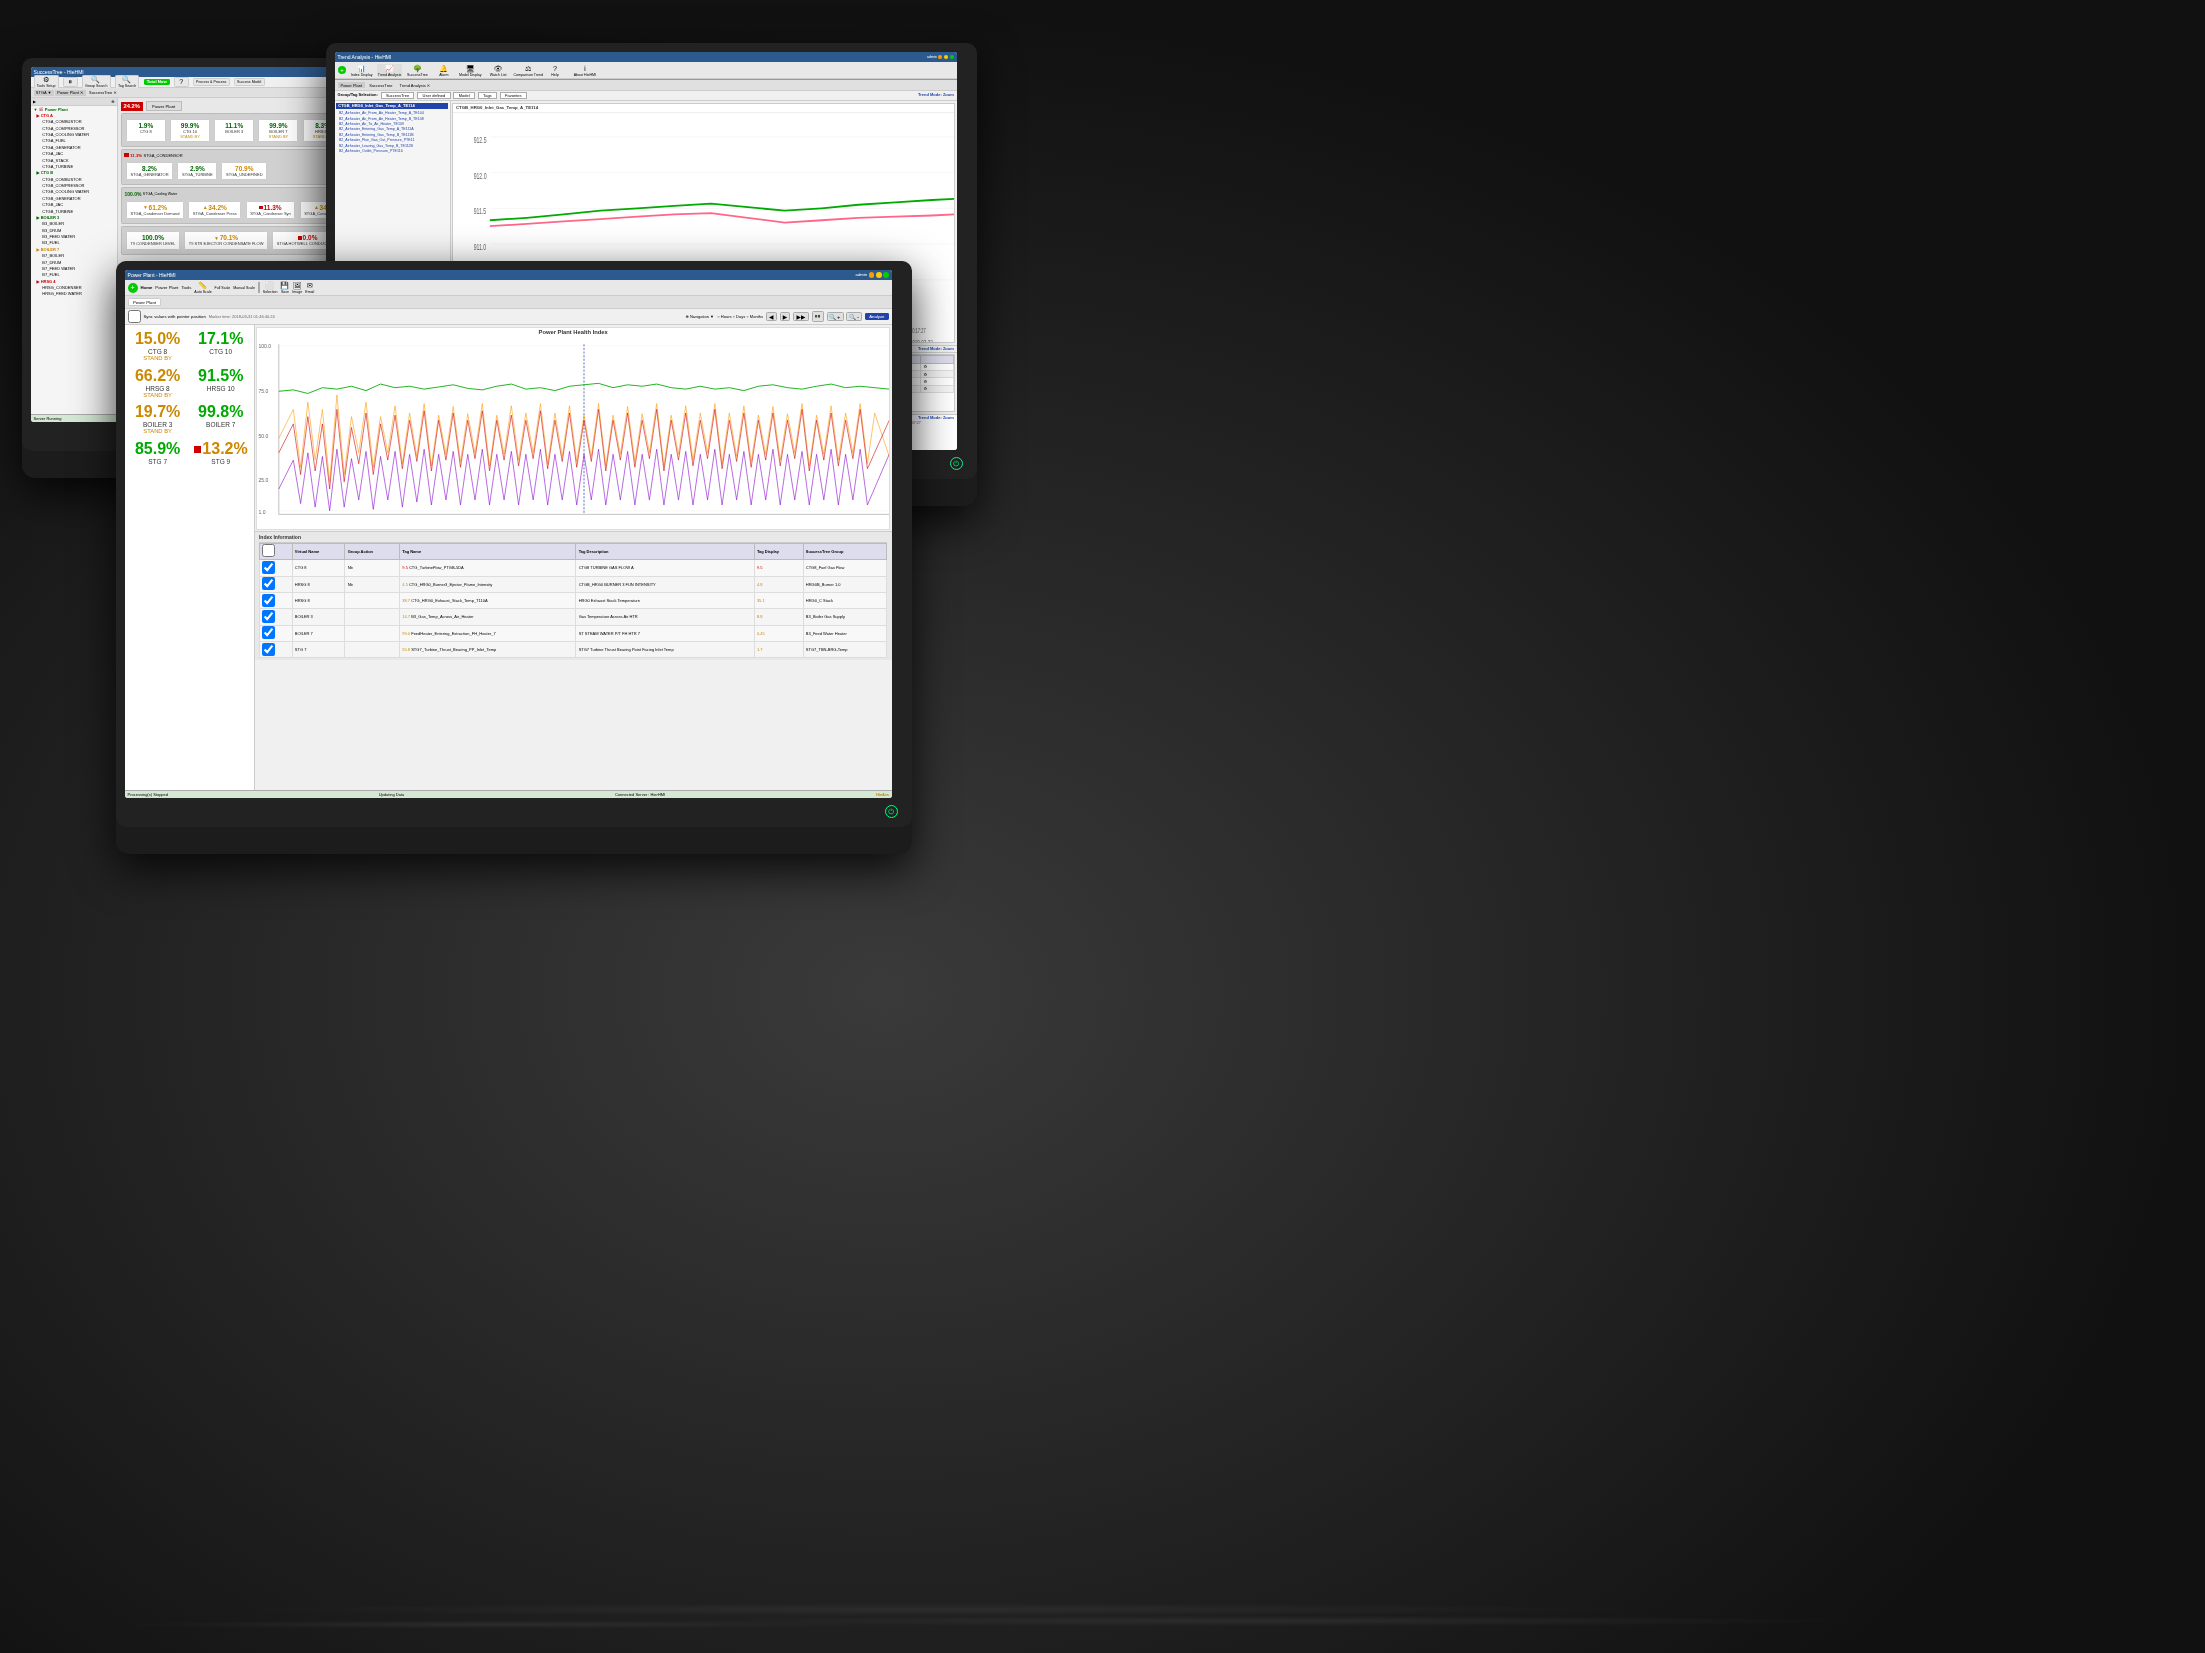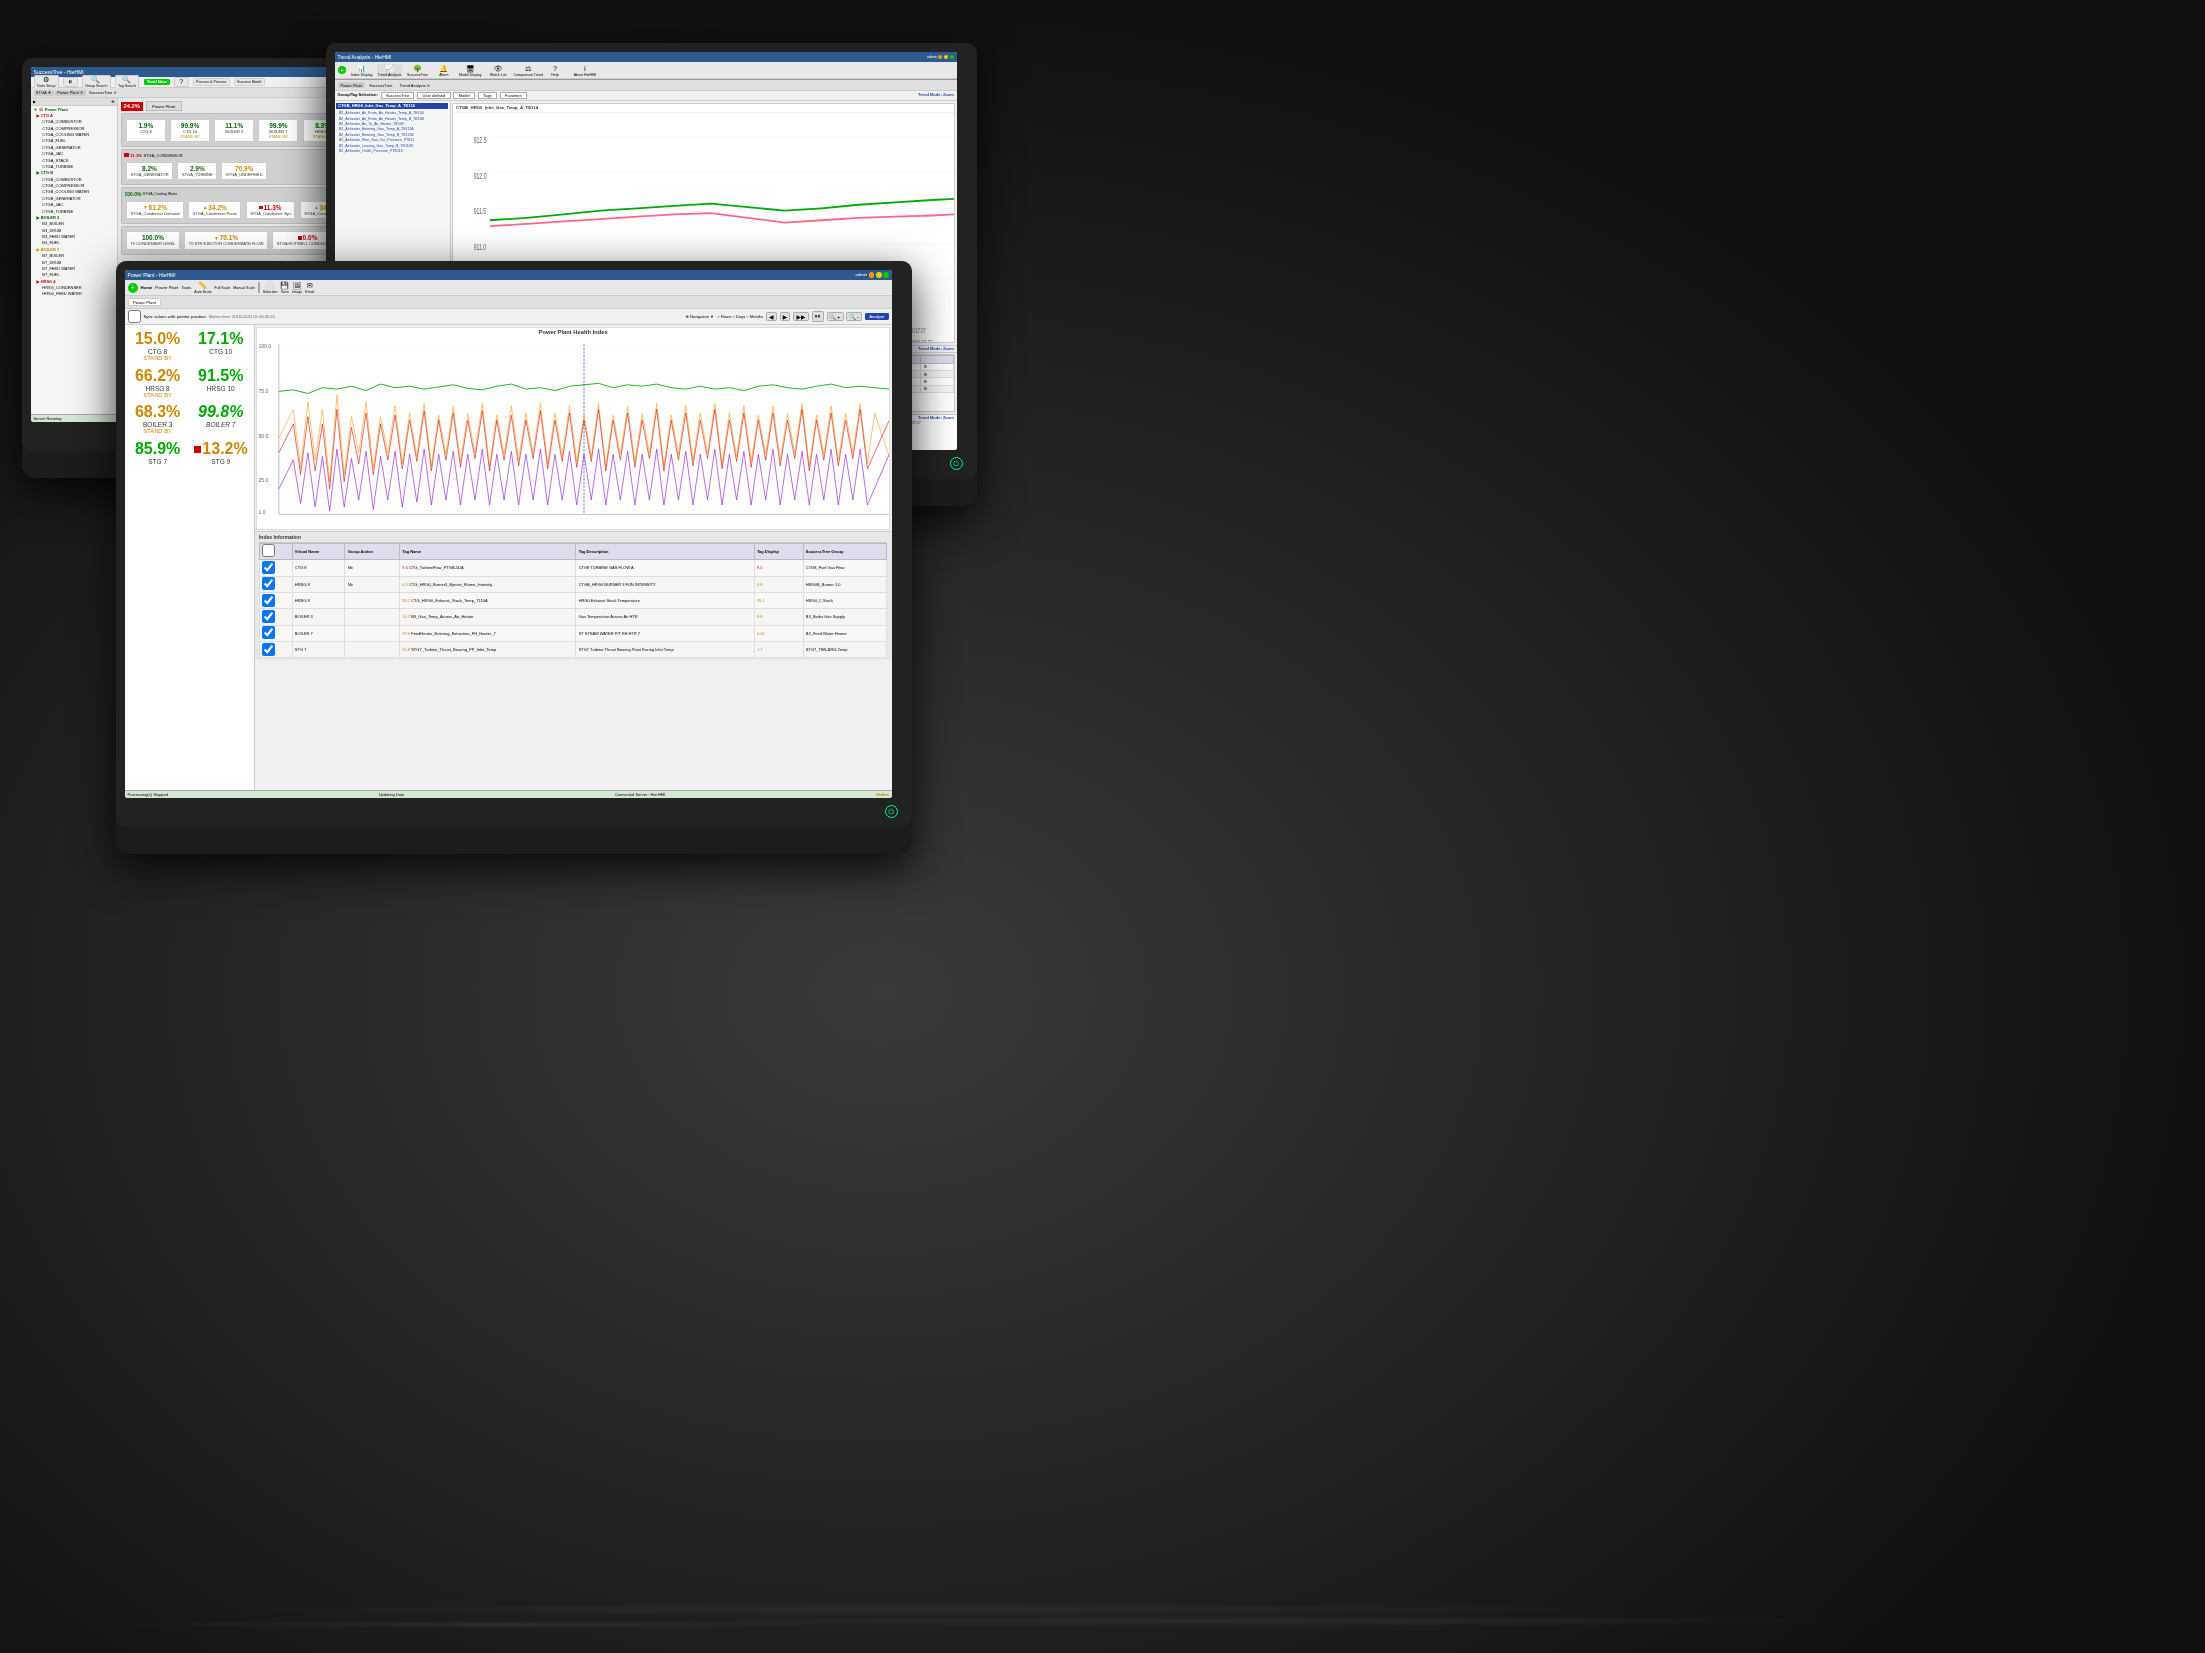--- a/index.html
+++ b/index.html
@@ -876,26 +876,26 @@
                 <div class="big-label">HRSG 8</div>
                 <div class="big-standby">STAND BY</div>
               </div>
 
               <div style="text-align:center;">
                 <div class="big-value-green">91.5%</div>
                 <div class="big-label">HRSG 10</div>
               </div>
 
               <div style="text-align:center;">
-                <div class="big-value-yellow">68.3%</div>
+                <div class="big-value-yellow">19.7%</div>
                 <div class="big-label">BOILER 3</div>
                 <div class="big-standby">STAND BY</div>
               </div>
 
-              <div style="text-align:center;font-style:italic;">
+              <div style="text-align:center;">
                 <div class="big-value-green">99.8%</div>
                 <div class="big-label">BOILER 7</div>
               </div>
 
               <div style="text-align:center;">
                 <div class="big-value-green">85.9%</div>
                 <div class="big-label">STG 7</div>
               </div>
 
               <div style="text-align:center;display:flex;flex-direction:column;align-items:center;">

